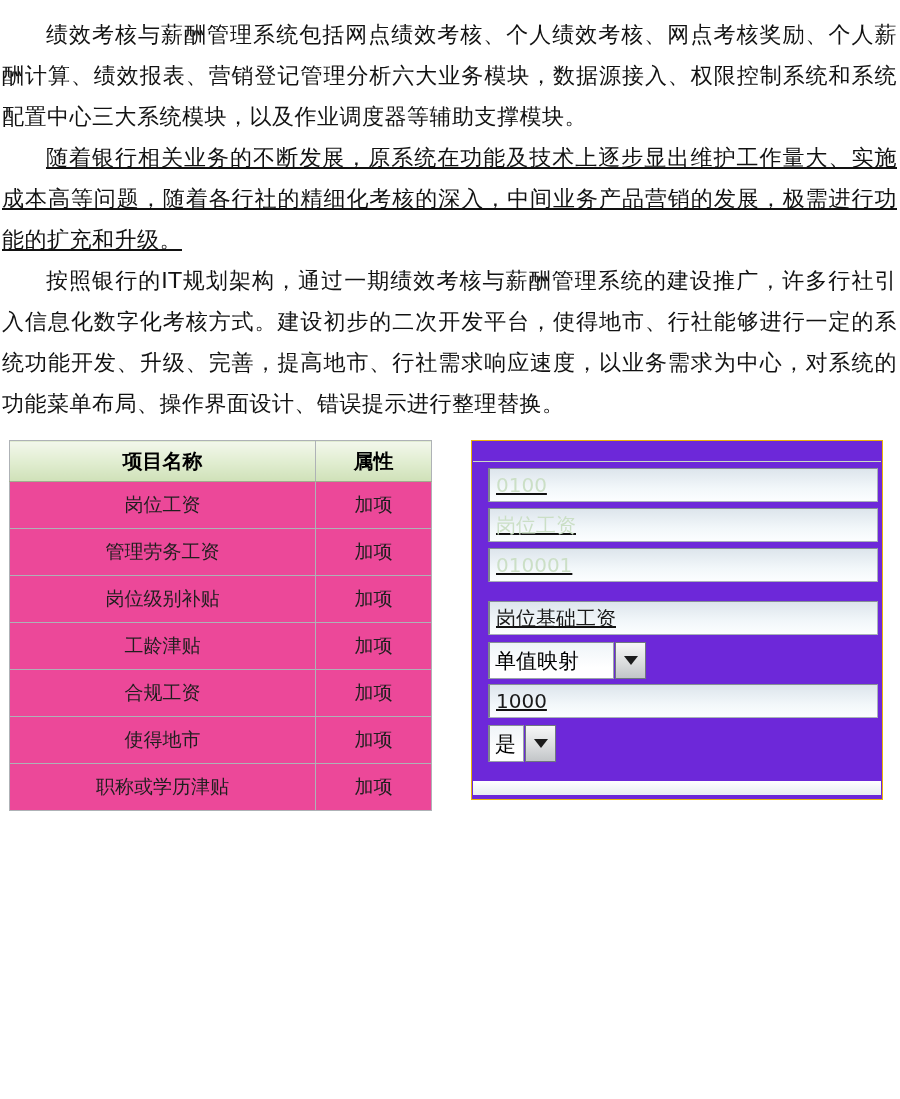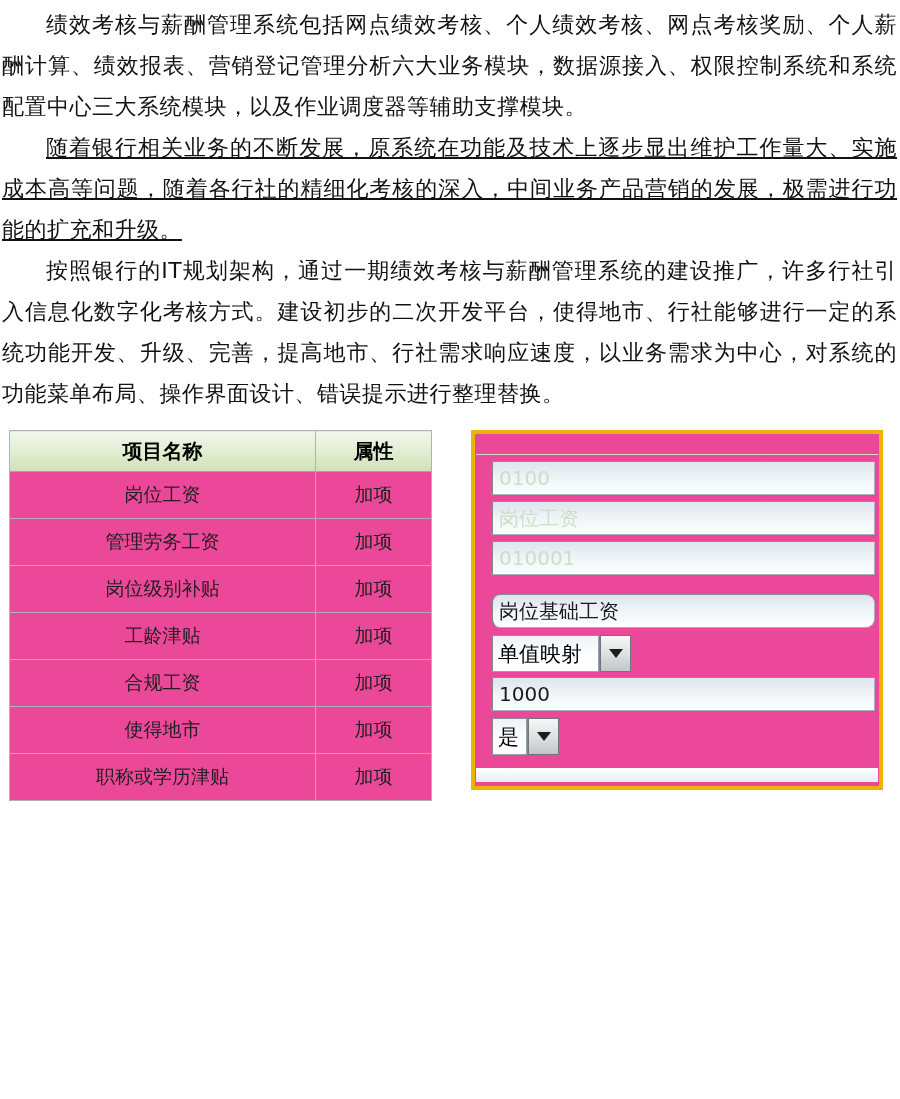--- a/index.html
+++ b/index.html
@@ -2,21 +2,21 @@
 <html><head>
 <meta charset="utf-8">
 <style>
   html,body { margin:0; padding:0; background:#ffffff; }
   body {
     width:900px; height:1099px;
     font-family:"DejaVu Sans","Liberation Sans",sans-serif;
     color:#111;
     overflow:hidden;
   }
-  .doc { padding:4px 3px 0 2px; }
+  .doc { padding:14px 3px 0 2px; }
   .doc p {
     margin:0;
     font-size:22px;
     line-height:41px;
     text-align:justify;
     text-indent:2em;
     color:#121212;
     letter-spacing:0.5px;
   }
   .p2 { margin-top:4px;text-decoration:underline; }
@@ -53,58 +53,59 @@
   }
   .col-name { width:306px; }
   .col-attr { width:116px; }
 
   
   .panel {
     box-sizing:border-box;
     width:412px;
     height:360px;
     margin-left:39px;
-    border:4px solid #eab308;
-    background:#ec4899;
+    border:1px solid #eab308;
+    background:#6d28d9;
     position:relative;
+    text-decoration:underline;
   }
   .panel-top { height:20px; margin:0 1px; border-bottom:1px solid #ccdac6; }
   .fields { padding:6px 4px 0 16px; }
   .f-input {
     display:block;
     box-sizing:border-box;
     width:100%;
     height:34px;
     margin:0 0 6px 0;
     background:linear-gradient(180deg,#dde5ec 0%,#f2f7fa 60%,#fcfeff 100%);
     border:1px solid #a9b1b8;
     border-top-color:#868f96;
     border-left:2px solid #7d868d;
     font-family:"DejaVu Sans","Liberation Sans",sans-serif;
     font-size:20px;
     padding:0 6px;
     color:#1a1a1a;
     outline:none;
   }
   .f-input.disabled { color:#cbdfc6; }
-  .f-input.gap-top { margin-top:19px;border-radius:9px; }
+  .f-input.gap-top { margin-top:19px; }
 
   .combo { display:inline-flex; align-items:stretch; height:37px; margin:1px 0 5px 0; }
   .combo-text {
     box-sizing:border-box;
     border:1px solid #9aa2a9;
     border-top-color:#868f96;
     border-left:2px solid #7d868d;
     background:linear-gradient(180deg,#eff4f8 0%,#ffffff 70%);
     font-size:21px;
     color:#000;
     display:flex; align-items:center;
     padding:0 5px;
   }
-  .combo-text.w-map { width:108px; }
+  .combo-text.w-map { width:126px; }
   .combo-text.w-yn  { width:36px; }
   .combo-btn {
     box-sizing:border-box;
     width:31px;
     margin-left:1px;
     border:1px solid #6f777e;
     background:linear-gradient(180deg,#f7f7f7 0%,#dcdedf 55%,#c2c5c8 100%);
     display:flex; align-items:center; justify-content:center;
     cursor:pointer;
   }

